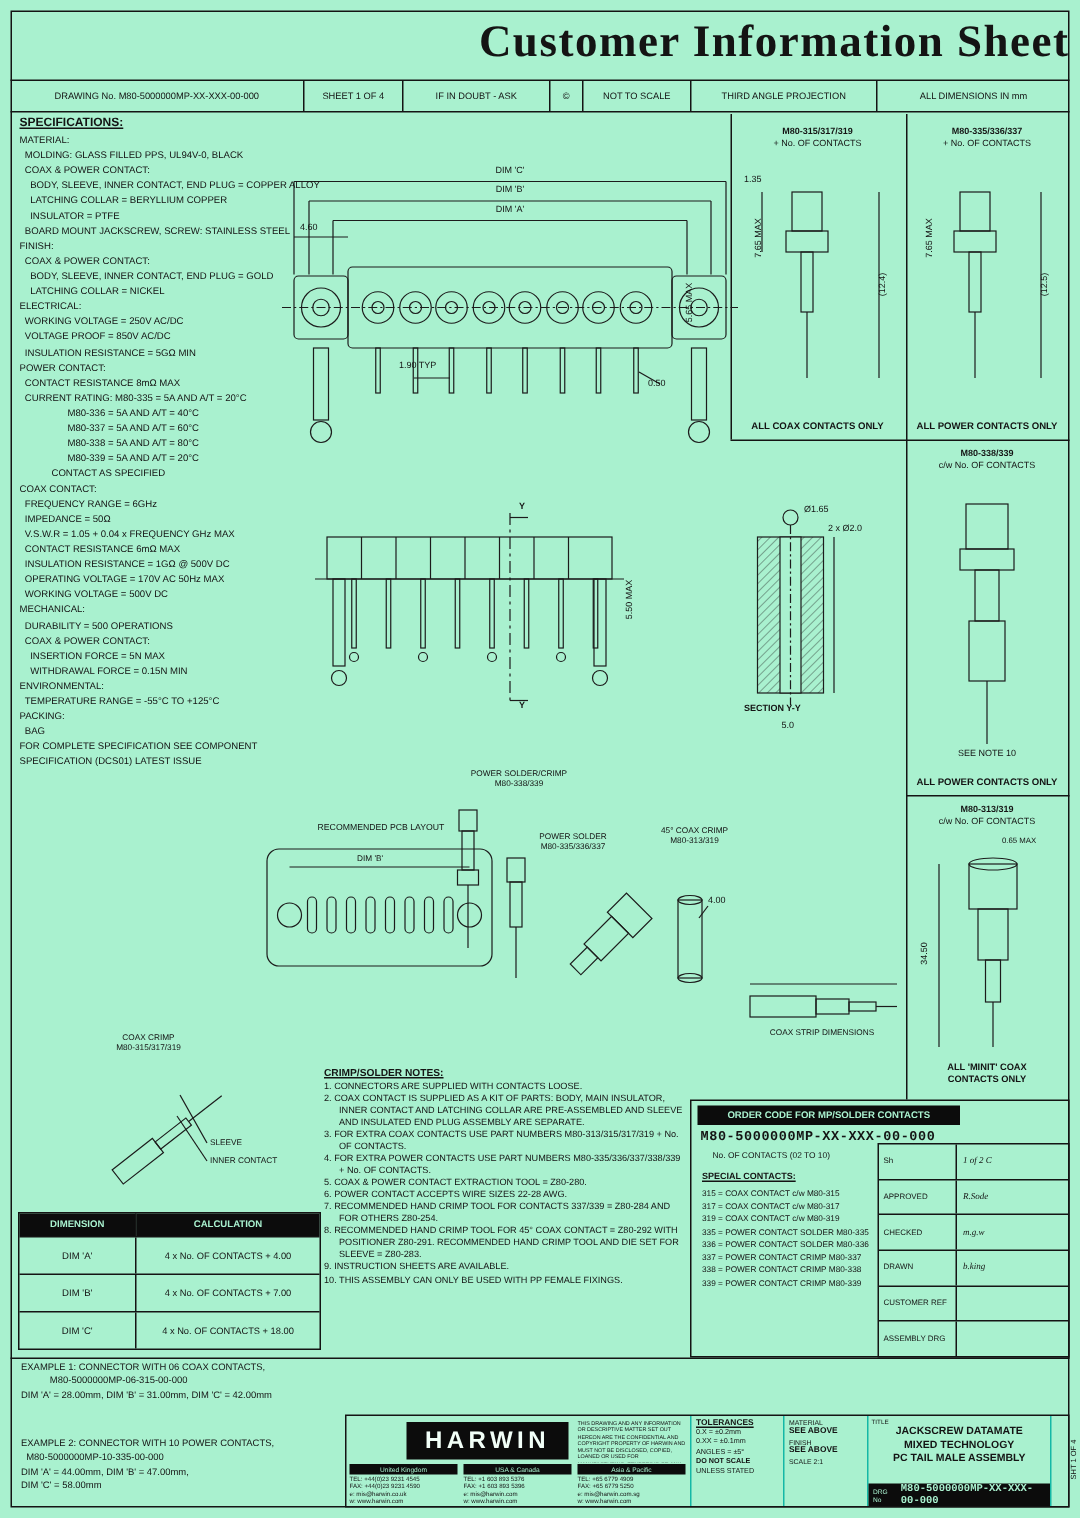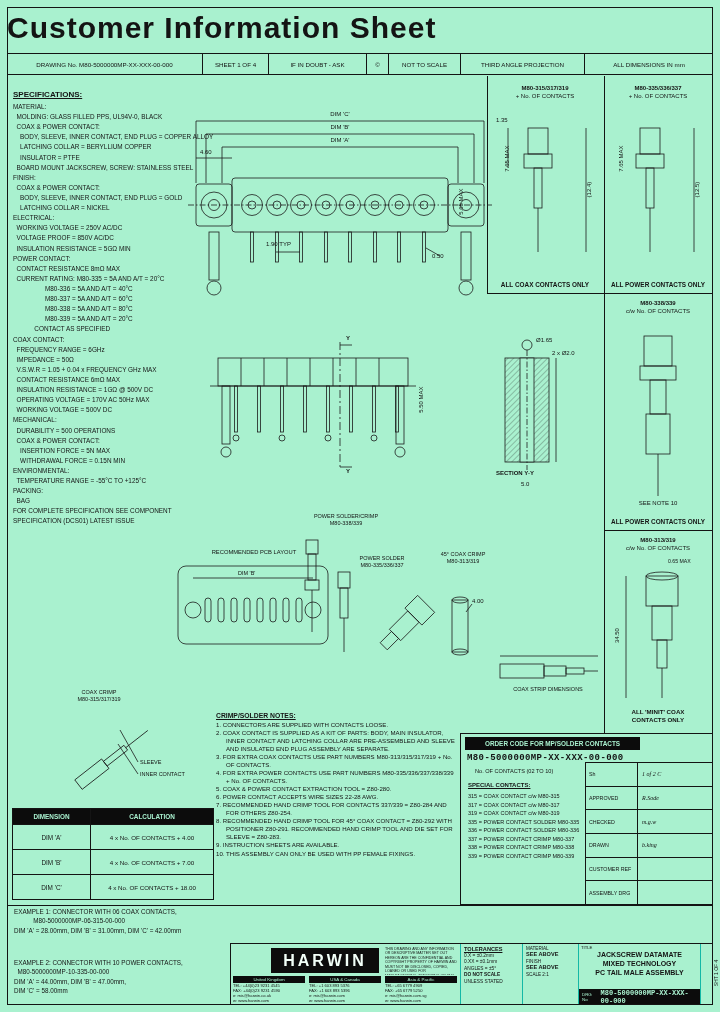--- a/index.html
+++ b/index.html
@@ -1,29 +1,29 @@
 <!DOCTYPE html>
 <html><head>
 <meta charset="utf-8">
 <style>
   *{margin:0;padding:0;box-sizing:border-box}
   html,body{background:#9adbb9}
   .page{position:relative;width:720px;height:1012px;background:#a9f1cf;font-family:"Liberation Sans",sans-serif;color:#141414;overflow:hidden}
   .frame{position:absolute;left:7px;top:7px;right:7px;bottom:7px;border:1.6px solid #141414;pointer-events:none}
   .art{position:absolute;left:0;top:0;pointer-events:none}
-  .title{position:absolute;left:7px;right:7px;top:11px;height:42px;text-align:left;
-         font-family:Liberation Sans, sans-serif;font-weight:bold;font-size:30px;letter-spacing:1px}
+  .title{position:absolute;left:7px;right:7px;top:11px;height:42px;text-align:right;
+         font-family:Liberation Serif, serif;font-weight:bold;font-size:30px;letter-spacing:1px}
   .hstrip{position:absolute;left:7px;right:7px;top:53px;height:22px;display:flex;
           border-top:1.6px solid #141414;border-bottom:1.6px solid #141414;font-size:6.2px}
   .hcell{border-right:1px solid #141414;display:flex;align-items:center;justify-content:center;
          text-align:center;padding:0 3px;white-space:nowrap;overflow:hidden}
   .hcell:last-child{border-right:none}
   .vline{position:absolute;width:1px;background:#141414}
   .hline{position:absolute;height:1px;background:#141414}
-  .specs{position:absolute;left:13px;top:90px;width:205px}
+  .specs{position:absolute;left:13px;top:77px;width:205px}
   .specs-h{font-size:8px;font-weight:bold;text-decoration:underline;margin-bottom:3px}
   .spec-line{font-size:6.4px;line-height:1.58;white-space:pre}
   .co{position:absolute;font-size:6px;line-height:1.2;white-space:nowrap}
   .ctr{text-align:center}
   .b{font-weight:bold}
   .rot{transform:rotate(-90deg);transform-origin:center}
   .notes{position:absolute;left:216px;top:712px;width:242px}
   .notes-h{font-size:6.8px;font-weight:bold;text-decoration:underline;margin-bottom:2px}
   .note{font-size:6.1px;line-height:1.32;padding-left:10px;text-indent:-10px}
   .inv{background:#0c0c0c;color:#a9f1cf}

